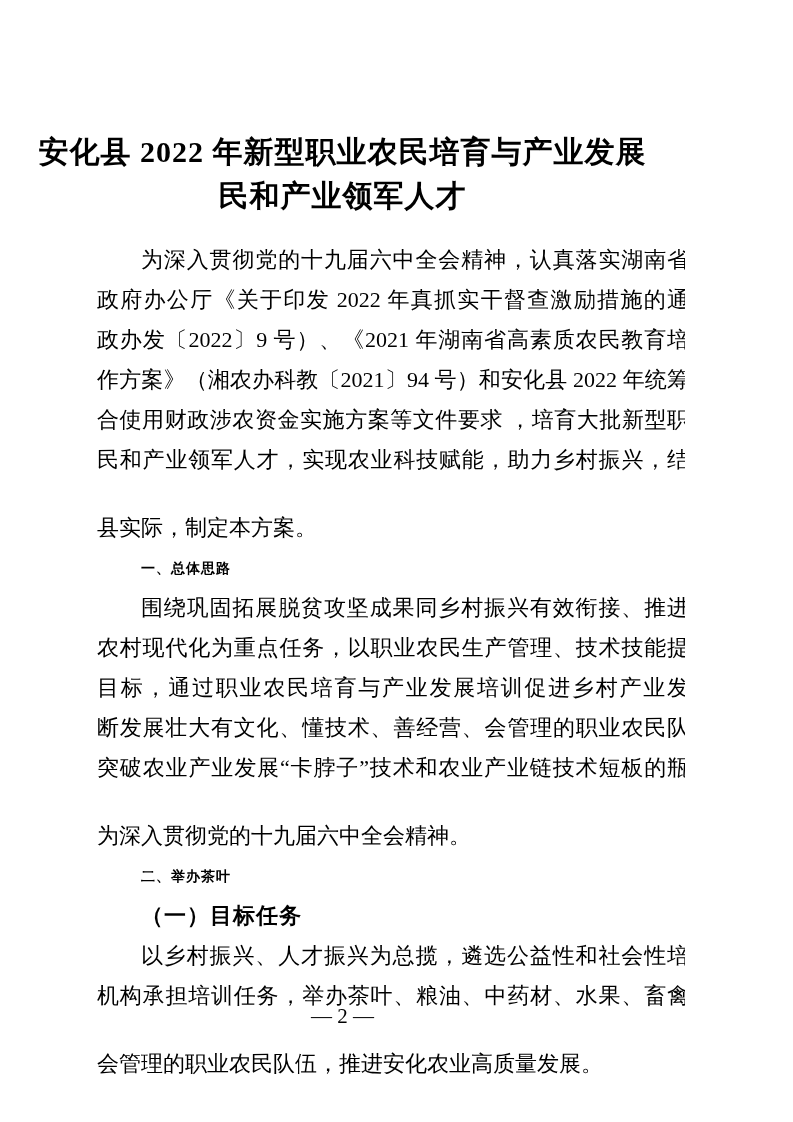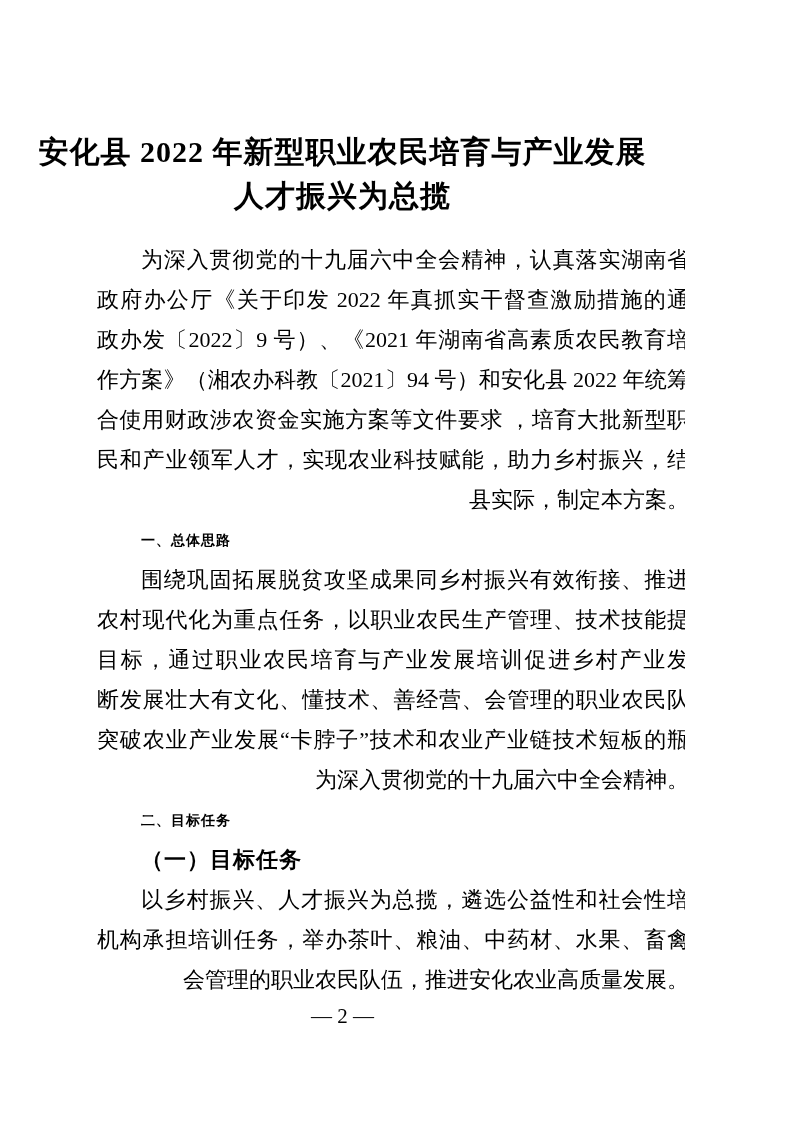--- a/index.html
+++ b/index.html
@@ -43,21 +43,22 @@
     font-size: 22px;
     font-family: "Liberation Serif", serif;
     font-weight: 400;
     overflow: hidden;
   }
   .line.fill {
     text-align: justify;
     text-align-last: justify;
   }
   .line.end {
-    text-align: right;
+    text-align: left;
+    margin-top: 28px;
   }
   .line.indent {
     text-indent: 44px;
   }
   .heading-sans {
     font-family: "Liberation Sans", sans-serif;
     font-weight: 700;
     font-size: 14px;
     letter-spacing: 1px;
   }
@@ -78,21 +79,21 @@
     font-family: "Liberation Serif", serif;
   }
 </style>
 </head>
 <body>
 
 <div class="page">
 
   <h1 class="doc-title">
     <span class="t-line">安化县 2022 年新型职业农民培育与产业发展</span>
-    <span class="t-line">人才振兴为总揽</span>
+    <span class="t-line">民和产业领军人才</span>
   </h1>
 
   <div class="content">
 
     <div class="line fill indent">为深入贯彻党的十九届六中全会精神，认真落实湖南省人民</div>
     <div class="line fill">政府办公厅《关于印发 2022 年真抓实干督查激励措施的通知》(湘</div>
     <div class="line fill">政办发〔2022〕9 号）、《2021 年湖南省高素质农民教育培训工</div>
     <div class="line fill">作方案》（湘农办科教〔2021〕94 号）和安化县 2022 年统筹整</div>
     <div class="line fill">合使用财政涉农资金实施方案等文件要求 ，培育大批新型职业农</div>
     <div class="line fill">民和产业领军人才，实现农业科技赋能，助力乡村振兴，结合我</div>
@@ -100,21 +101,21 @@
 
     <div class="line heading-sans indent">一、总体思路</div>
 
     <div class="line fill indent">围绕巩固拓展脱贫攻坚成果同乡村振兴有效衔接、推进农业</div>
     <div class="line fill">农村现代化为重点任务，以职业农民生产管理、技术技能提升为</div>
     <div class="line fill">目标，通过职业农民培育与产业发展培训促进乡村产业发展，不</div>
     <div class="line fill">断发展壮大有文化、懂技术、善经营、会管理的职业农民队伍。</div>
     <div class="line fill">突破农业产业发展“卡脖子”技术和农业产业链技术短板的瓶颈，</div>
     <div class="line end">为深入贯彻党的十九届六中全会精神。</div>
 
-    <div class="line heading-sans indent">二、目标任务</div>
+    <div class="line heading-sans indent">二、举办茶叶</div>
 
     <div class="line heading-kai indent">（一）目标任务</div>
 
     <div class="line fill indent">以乡村振兴、人才振兴为总揽，遴选公益性和社会性培训</div>
     <div class="line fill">机构承担培训任务，举办茶叶、粮油、中药材、水果、畜禽等</div>
     <div class="line end">会管理的职业农民队伍，推进安化农业高质量发展。</div>
 
   </div>
 
   <div class="page-footer">— 2 —</div>

